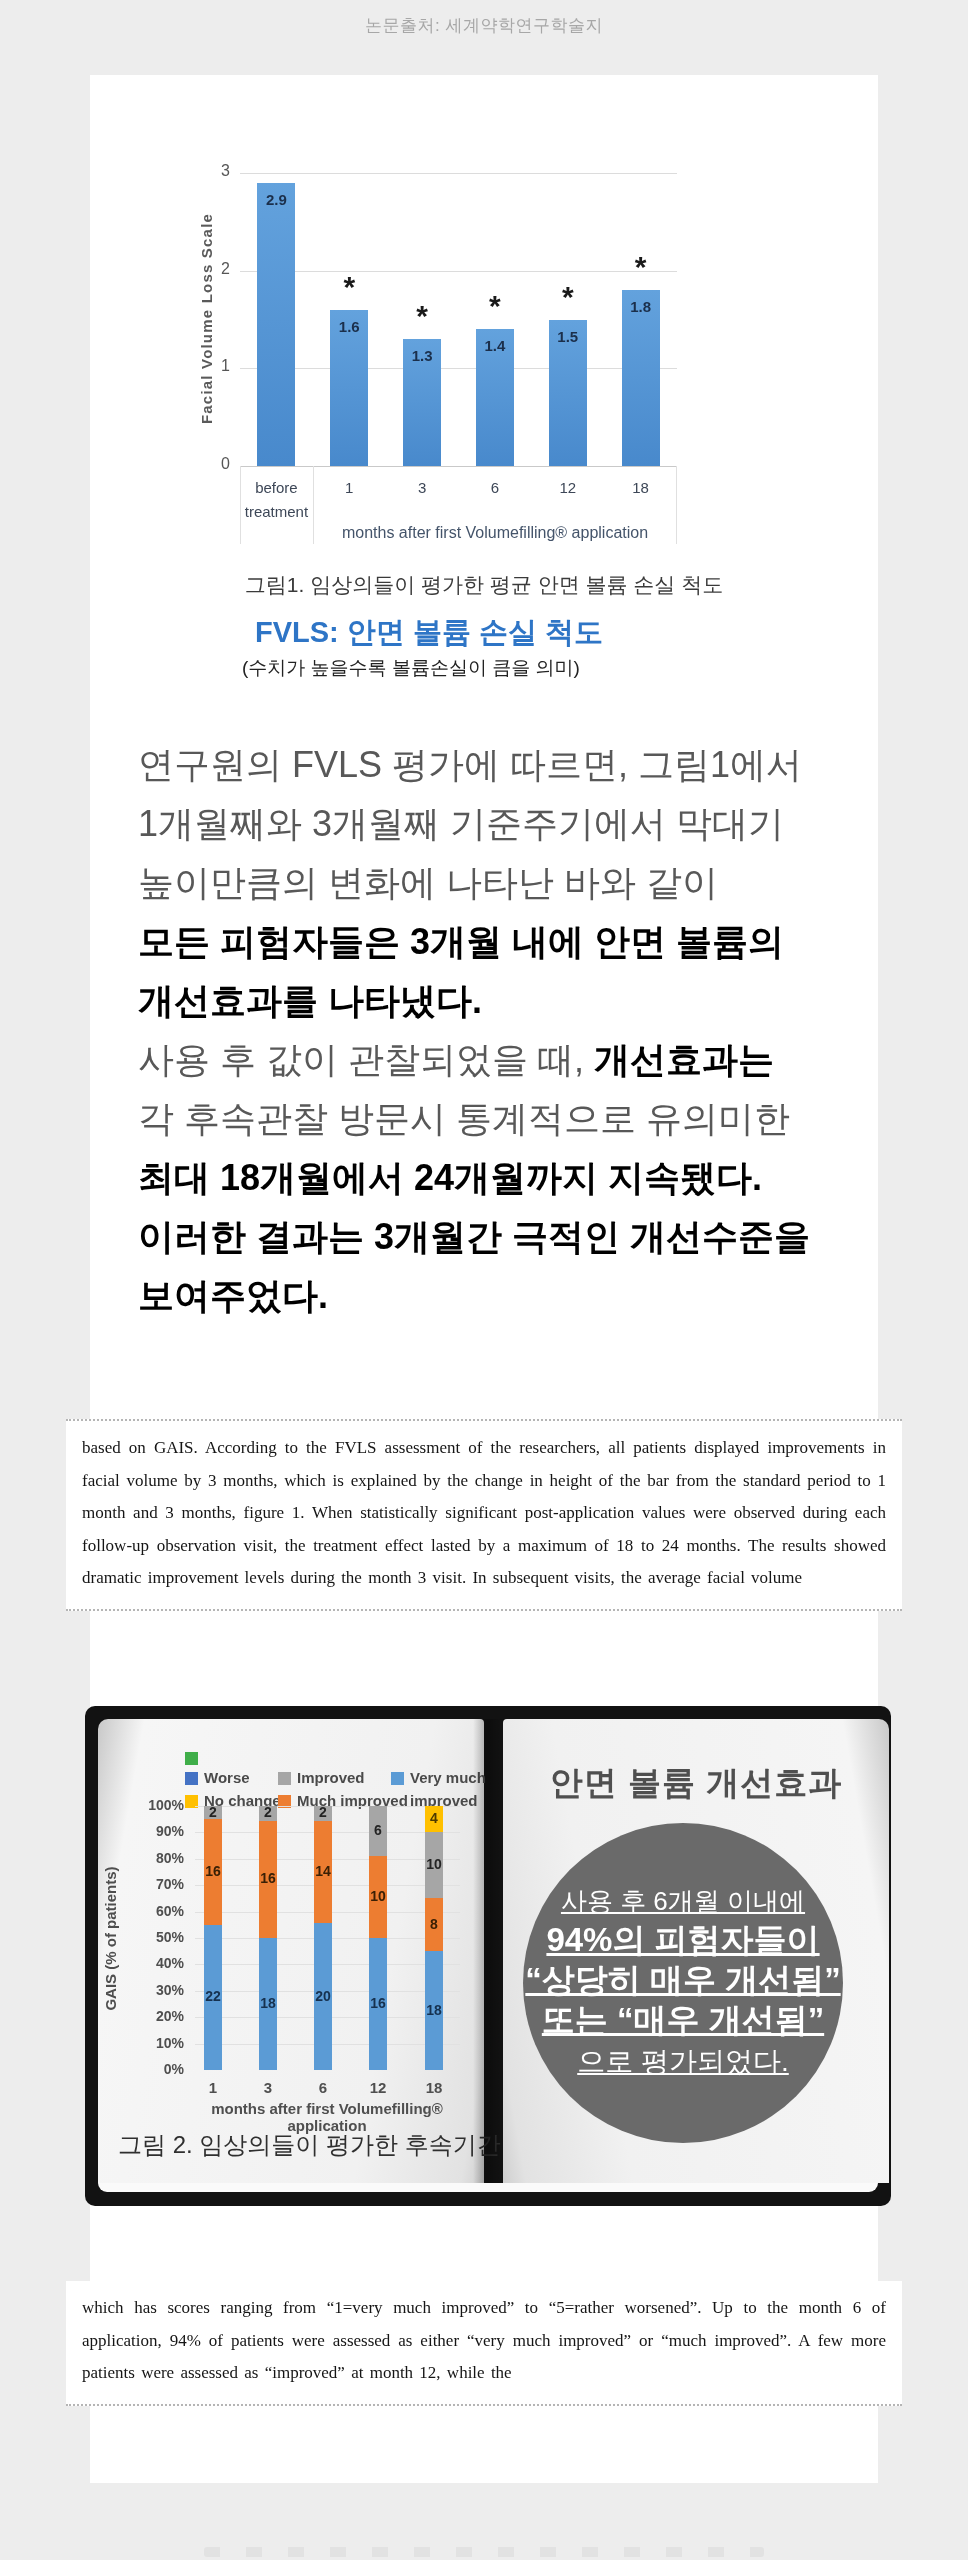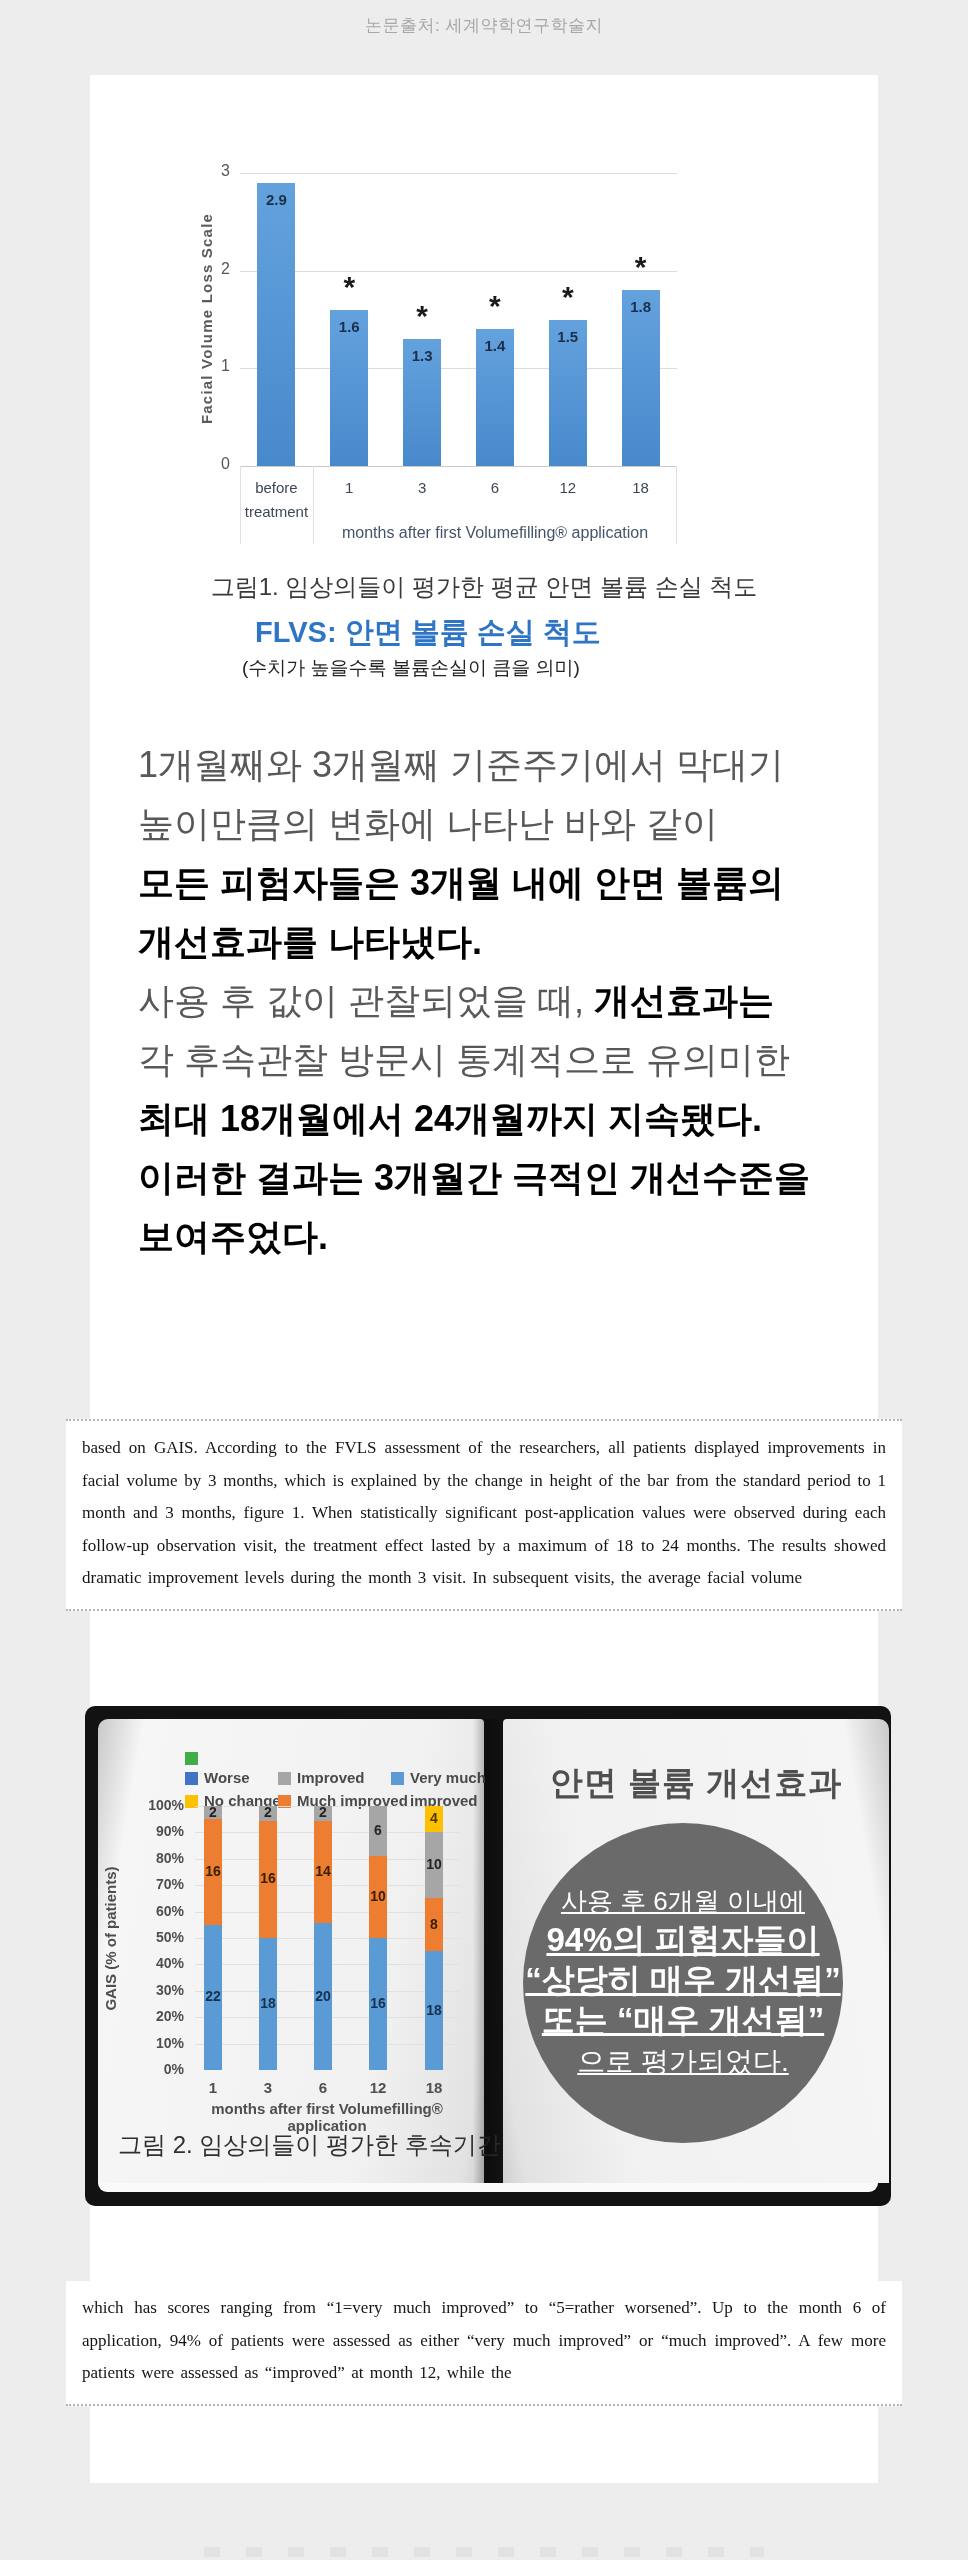--- a/index.html
+++ b/index.html
@@ -22,21 +22,21 @@
   .f1-bar{position:absolute;bottom:0;background:linear-gradient(180deg,#63a2dd 0%,#4889cc 100%);}
   .f1-val{position:absolute;text-align:center;font-size:15px;font-weight:700;color:#1b2f4b;}
   .f1-star{position:absolute;text-align:center;font-size:30px;font-weight:700;color:#1a1a1a;}
   .f1-xarea{position:absolute;left:150px;top:391px;width:437px;height:78px;}
   .f1-vline{position:absolute;top:0;width:1px;height:78px;background:#e0e0e0;}
   .f1-xtick{position:absolute;top:10px;text-align:center;font-size:15px;color:#3d4757;line-height:24px;}
   .f1-xtitle{position:absolute;left:73px;top:58px;width:364px;text-align:center;
     font-size:16px;color:#44546a;}
 
   .f1-caption{position:absolute;left:0;top:496px;width:100%;text-align:center;
-    font-size:24px;color:#3a3a3a;font-weight:500;}
+    font-size:21px;color:#3a3a3a;font-weight:500;}
   .flvs-head{position:absolute;left:165px;top:538px;font-size:29px;font-weight:700;color:#2e75c6;}
   .flvs-note{position:absolute;left:152px;top:580px;font-size:19px;color:#222222;}
 
   
   .kpara{position:absolute;left:48px;top:660px;width:680px;font-size:36px;line-height:59px;
     color:#585858;font-weight:500;}
   .kpara .kb{color:#000000;font-weight:700;}
 
   
   .note-block{position:absolute;left:-24px;width:804px;background:#ffffff;
@@ -141,24 +141,25 @@
           <div class="f1-xtick" style="left: 72.8333px; width: 72.8333px;">1</div>
           <div class="f1-xtick" style="left: 145.667px; width: 72.8333px;">3</div>
           <div class="f1-xtick" style="left: 218.5px; width: 72.8333px;">6</div>
           <div class="f1-xtick" style="left: 291.333px; width: 72.8333px;">12</div>
           <div class="f1-xtick" style="left: 364.167px; width: 72.8333px;">18</div>
         </div>
       <div class="f1-xtitle">months after first Volumefilling® application</div>
     </div>
 
     <div class="f1-caption">그림1. 임상의들이 평가한 평균 안면 볼륨 손실 척도</div>
-    <div class="flvs-head">FLVS: 안면 볼륨 손실 척도</div>
+    <div class="flvs-head">FVLS: 안면 볼륨 손실 척도</div>
     <div class="flvs-note">(수치가 높을수록 볼륨손실이 큼을 의미)</div>
 
     <div class="kpara" id="kpara">
+        <div><span>연구원의 FVLS 평가에 따르면, 그림1에서</span></div>
         <div><span>1개월째와 3개월째 기준주기에서 막대기</span></div>
         <div><span>높이만큼의 변화에 나타난 바와 같이</span></div>
         <div><span class="kb">모든 피험자들은 3개월 내에 안면 볼륨의</span></div>
         <div><span class="kb">개선효과를 나타냈다.</span></div>
         <div><span>사용 후 값이 관찰되었을 때, </span><span class="kb">개선효과는</span></div>
         <div><span>각 후속관찰 방문시 통계적으로 유의미한</span></div>
         <div><span class="kb">최대 18개월에서 24개월까지 지속됐다.</span></div>
         <div><span class="kb">이러한 결과는 3개월간 극적인 개선수준을</span></div>
         <div><span class="kb">보여주었다.</span></div>
       </div>

